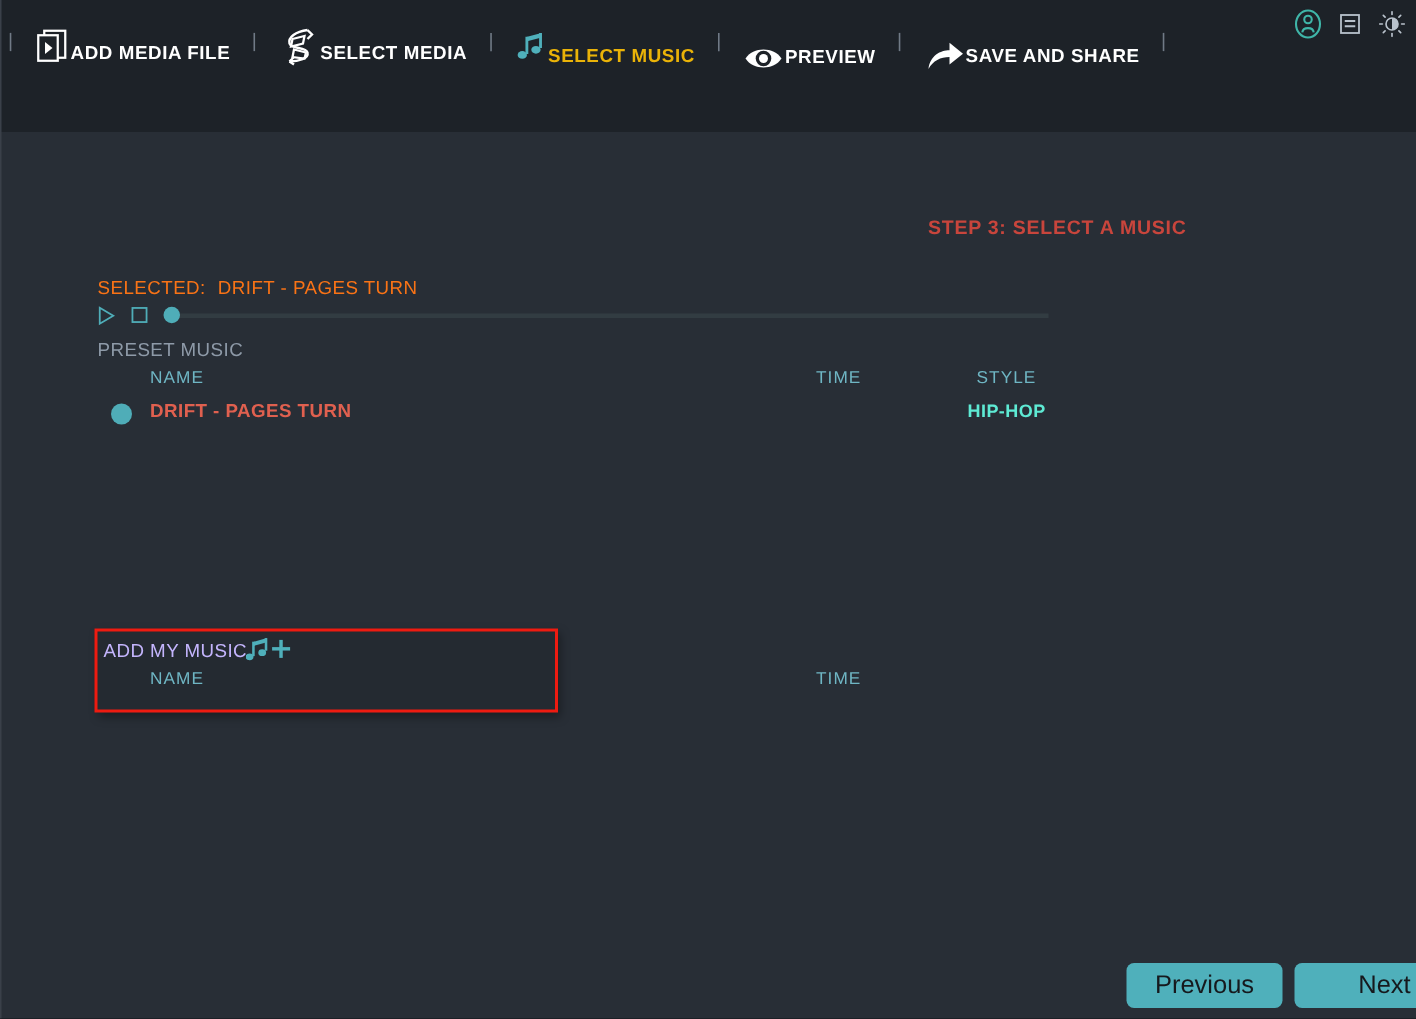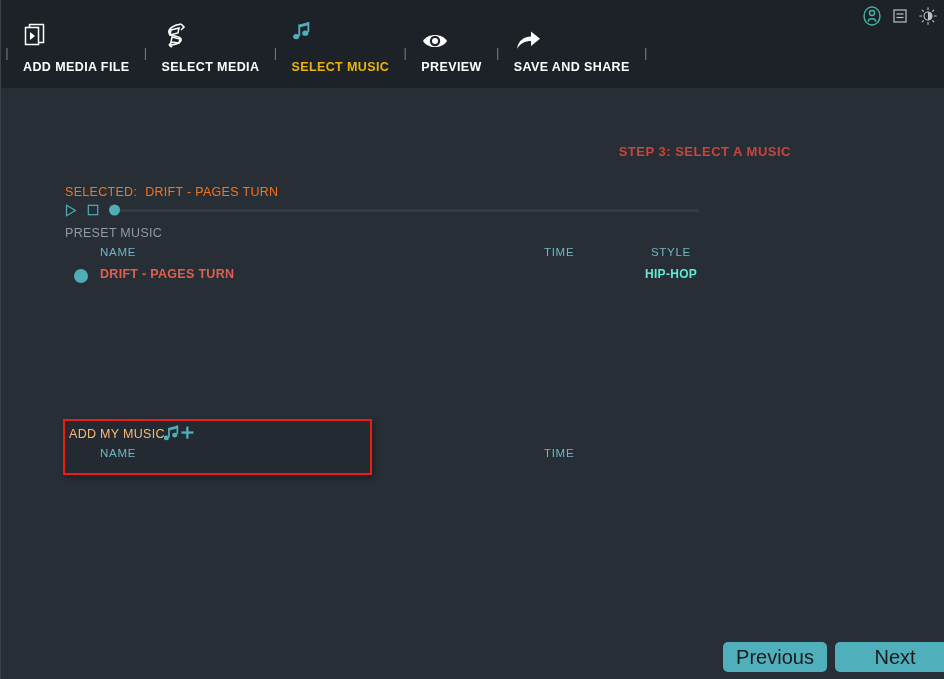--- a/index.html
+++ b/index.html
@@ -51,22 +51,21 @@
     color: #707a86;
     font-size: 13px;
     padding-bottom: 14px;
     width: 12px;
     text-align: center;
     flex: none;
   }
   .step {
     flex: none;
     display: flex;
-    flex-direction: column;
-    align-items: flex-start;
+    align-items: center;
     cursor: pointer;
     padding: 0 10px;
   }
   .step .glyph {
     height: 34px;
     display: flex;
     align-items: center;
     justify-content: center;
     line-height: 0;
   }
@@ -197,41 +196,42 @@
     border: 2px solid #ee1b11;
     background: #242a31;
     box-sizing: border-box;
     box-shadow: 2px 3px 6px rgba(0,0,0,.35);
   }
   .addmusic-label {
     position: absolute;
     left: 68px; top: 427px;
     font-size: 12.5px;
     letter-spacing: .3px;
-    color: #fdba74;
+    color: #c4b5fd;
     white-space: nowrap;
   }
   .addmusic-icon {
     position: absolute;
     left: 163px; top: 424px;
     line-height: 0;
     cursor: pointer;
   }
 
   
   .footer-btn {
     position: absolute;
     height: 30px;
     border-radius: 5px;
     background: #4fb0bb;
     color: #16191d;
-    font-size: 20px;
+    font-size: 17px;
     border: none;
     cursor: pointer;
     font-family: "Liberation Sans", sans-serif;
+    margin-left: 28px;
   }
   #btn-previous { left: 722px; top: 642px; width: 104px; }
   #btn-next { left: 834px; top: 642px; width: 120px; }
 </style>
 </head>
 <body>
 
 <div id="app">
 
   <div class="header">

